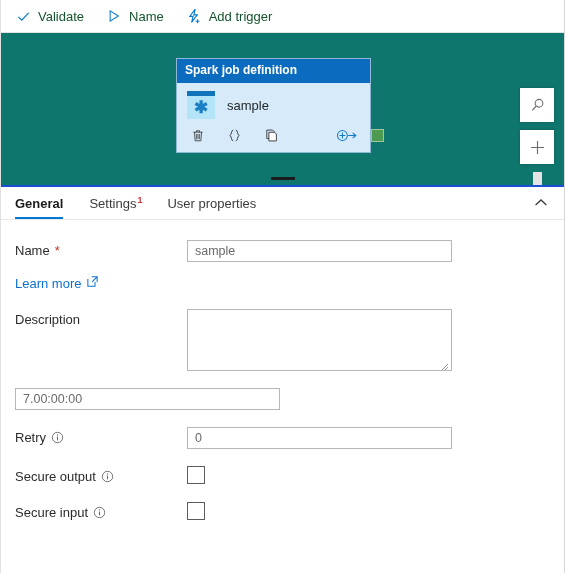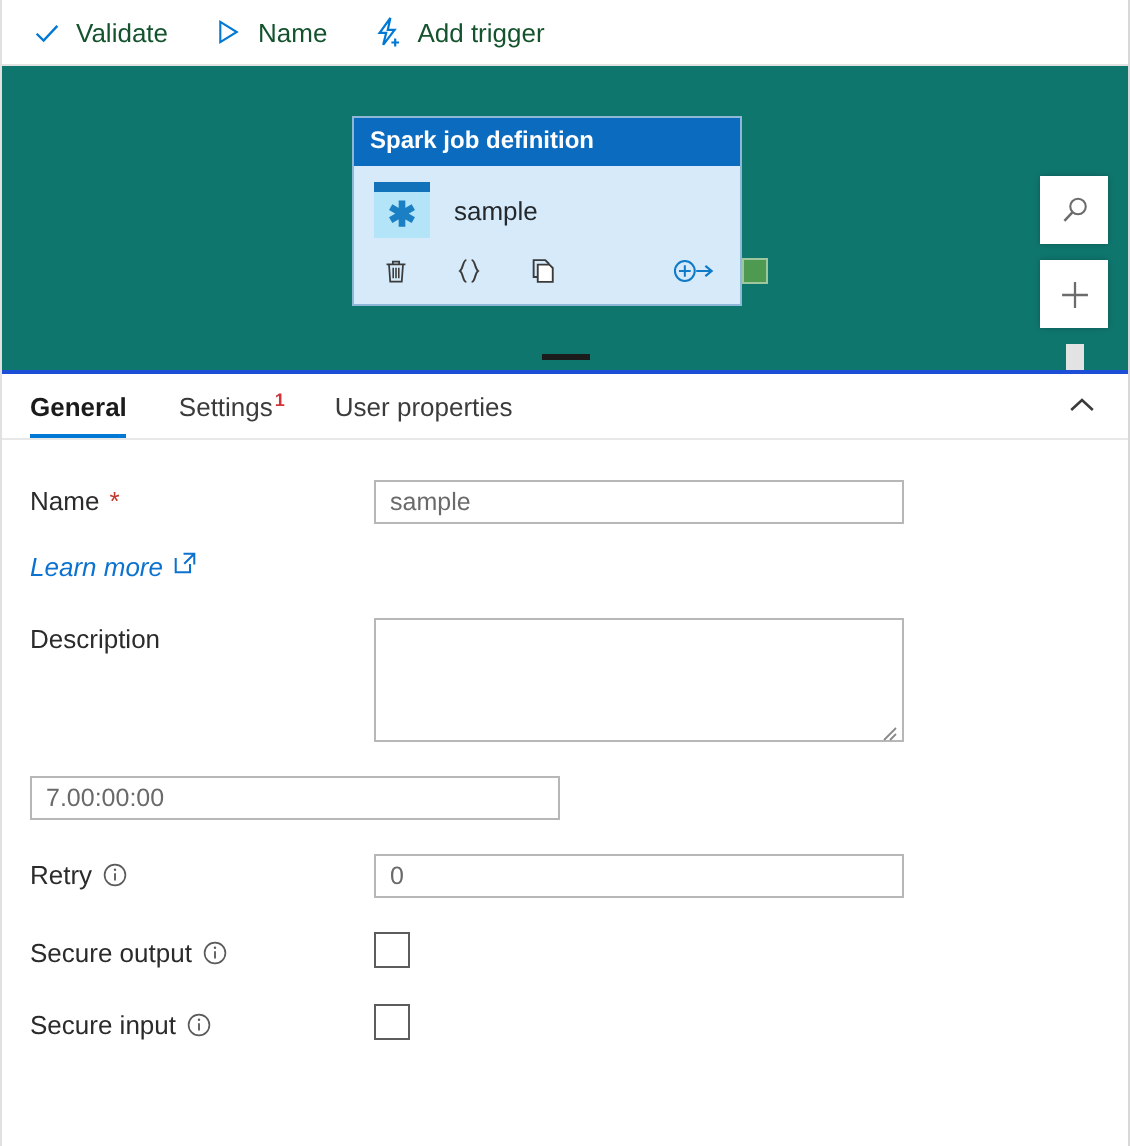--- a/index.html
+++ b/index.html
@@ -329,21 +329,20 @@
     display: inline-flex;
     align-items: center;
     gap: 5px;
     cursor: pointer;
     text-decoration: none;
   }
   .link-row {
     padding: 0 14px;
     margin-bottom: 18px;
     margin-top: -4px;
-    font-style: italic;
   }
 </style>
 </head>
 <body>
 
 <div class="app">
 
   <div class="toolbar">
     <div class="tb-item">
       <span class="tb-ico">

